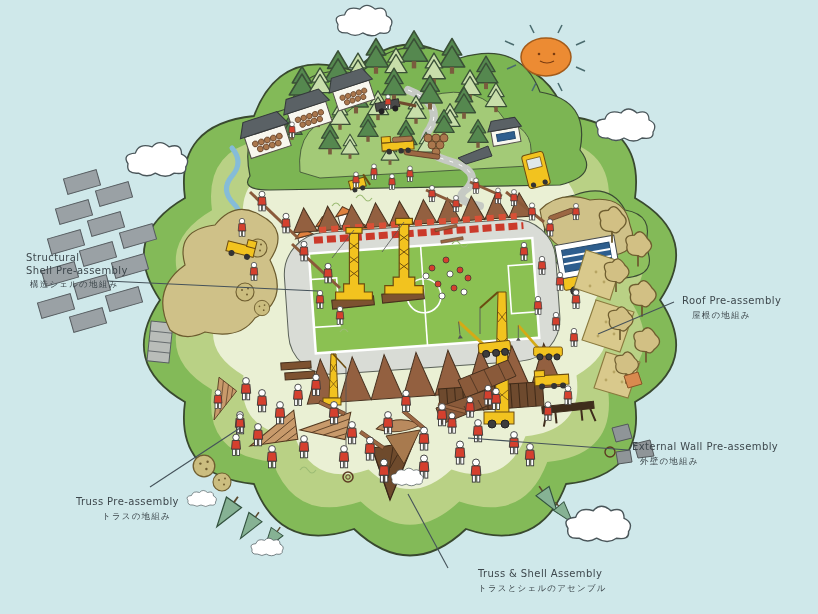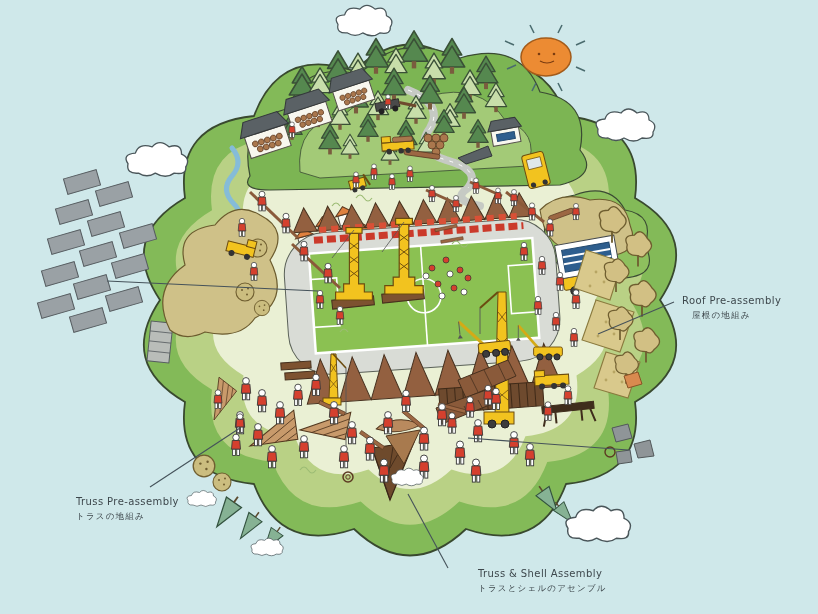--- a/index.html
+++ b/index.html
@@ -2,21 +2,21 @@
 <html><head>
 <meta charset="utf-8">
 <style>
   html,body{margin:0;padding:0;background:#cfe8ea;}
   .stage{position:relative;width:818px;height:614px;background:#cfe8ea;overflow:hidden;
          font-family:"DejaVu Sans",sans-serif;}
   .stage svg{position:absolute;left:0;top:0;}
   .annotation{position:absolute;color:#3d474c;z-index:2;}
   .annotation .en{display:block;font-size:10px;line-height:12.5px;letter-spacing:.4px;white-space:nowrap;}
   .annotation .ja{display:block;font-size:8.5px;margin-top:2px;letter-spacing:1.2px;white-space:nowrap;}
-  .ind4{margin-left:4px}.ind8{margin-left:8px}.ind10{margin-left:10px}.ind14{margin-left:0}
+  .ind4{margin-left:4px}.ind8{margin-left:8px}.ind10{margin-left:10px}.ind14{margin-left:26px}
 </style>
 </head>
 <body>
 
 <div class="stage">
 
 <svg width="818" height="614" viewBox="0 0 818 614">
   <defs>
     <path id="islandP" d="M660,300 Q702,363 635,402 Q645,476 566,484 Q540,554 466,529 Q410,582 354,529 Q280,554 254,484 Q175,476 185,402 Q118,363 160,300 Q118,237 185,198 Q175,124 254,116 Q280,46 354,71 Q410,18 466,71 Q540,46 566,116 Q645,124 635,198 Q702,237 660,300 Z"></path>
     <path id="cloudP" d="M10,22 Q-2,23 0,13 Q-6,4 7,3 Q10,-7 23,-3 Q30,-11 39,-3 Q51,-7 51,4 Q60,8 55,16 Q56,24 44,22 Q36,28 26,22 Q18,27 10,22 Z"></path>
@@ -496,30 +496,39 @@
 
   <g stroke="#45525a" stroke-width="1.1" fill="none">
     <path d="M107,281 L318,291"></path>
     <path d="M674,302 L598,334"></path>
     <path d="M150,487 L240,428"></path>
     <path d="M468,438 L628,450"></path>
     <path d="M408,494 L448,568"></path>
   </g>
 </svg>
 
+<div class="annotation" style="left:26px;top:252px;">
+  <span class="en">Structural</span>
+  <span class="en">Shell Pre-assembly</span>
+  <span class="ja ind4">構造シェルの地組み</span>
+</div>
 
 <div class="annotation" style="left:682px;top:295px;">
   <span class="en">Roof Pre-assembly</span>
   <span class="ja ind10">屋根の地組み</span>
 </div>
 
 <div class="annotation" style="left:76px;top:496px;">
   <span class="en">Truss Pre-assembly</span>
   <span class="ja ind14">トラスの地組み</span>
 </div>
 
+<div class="annotation" style="left:632px;top:441px;">
+  <span class="en">External Wall Pre-assembly</span>
+  <span class="ja ind8">外壁の地組み</span>
+</div>
 
 <div class="annotation" style="left:478px;top:568px;">
   <span class="en">Truss &amp; Shell Assembly</span>
   <span class="ja">トラスとシェルのアセンブル</span>
 </div>
 
 </div>
 
 </body></html>

